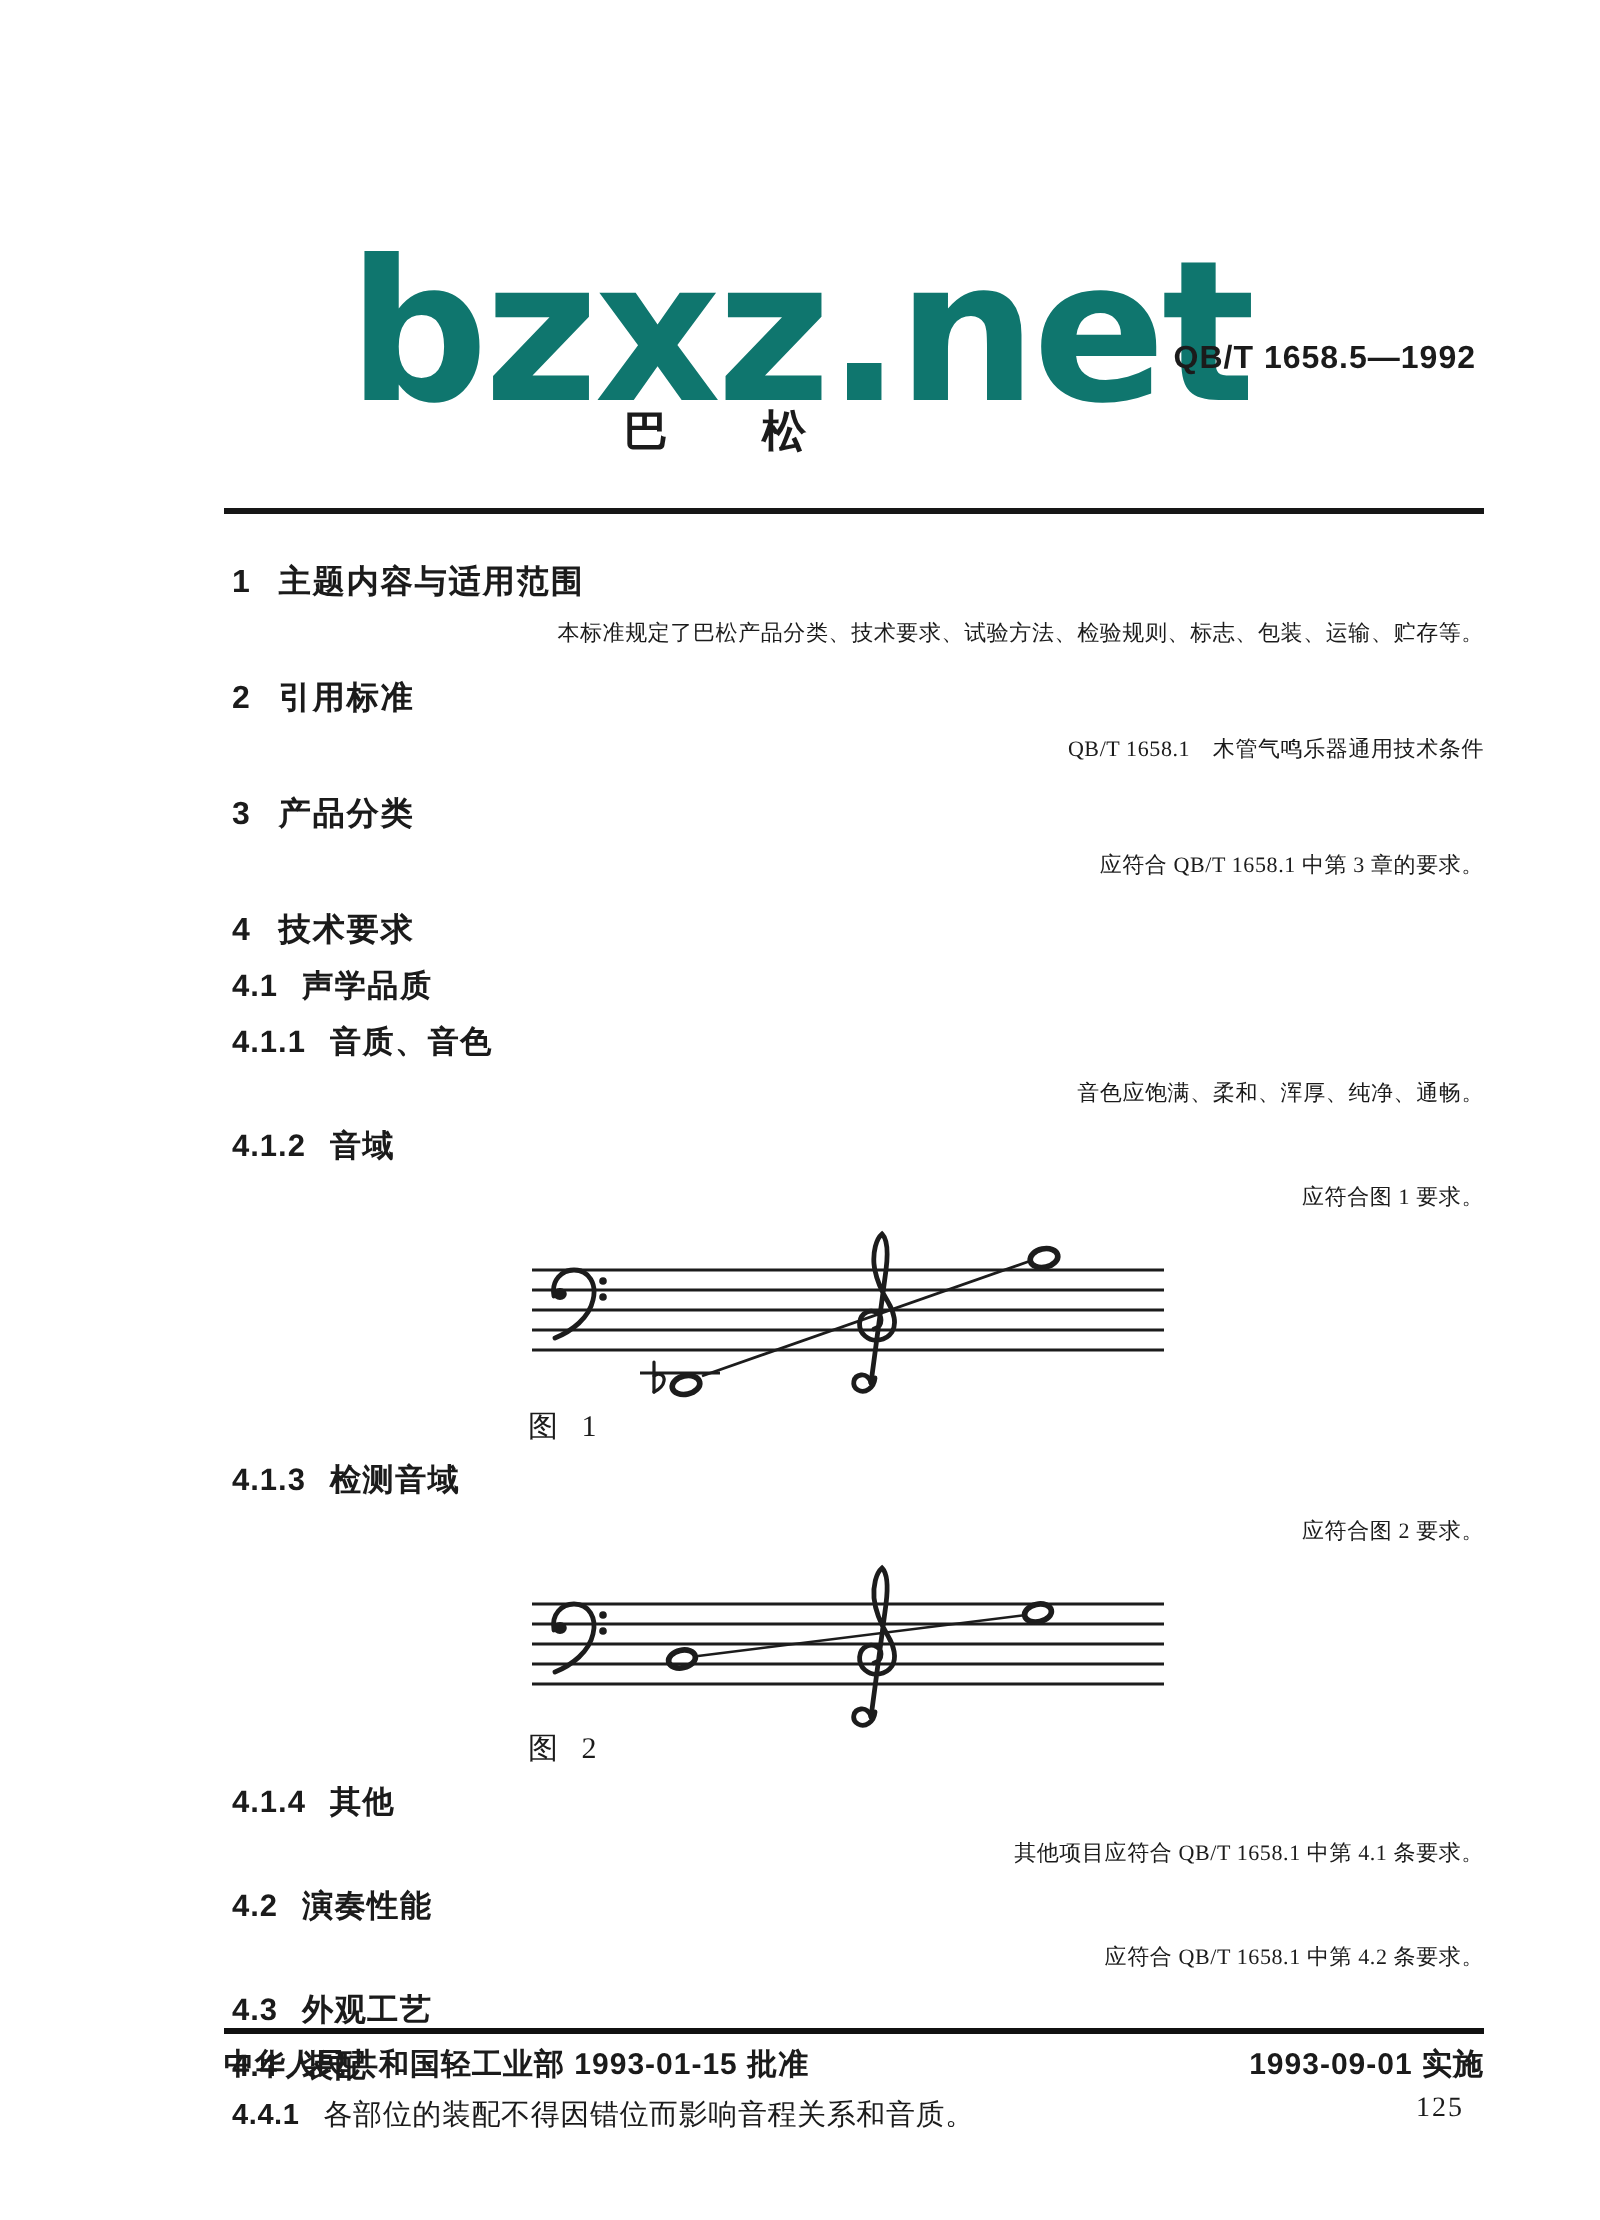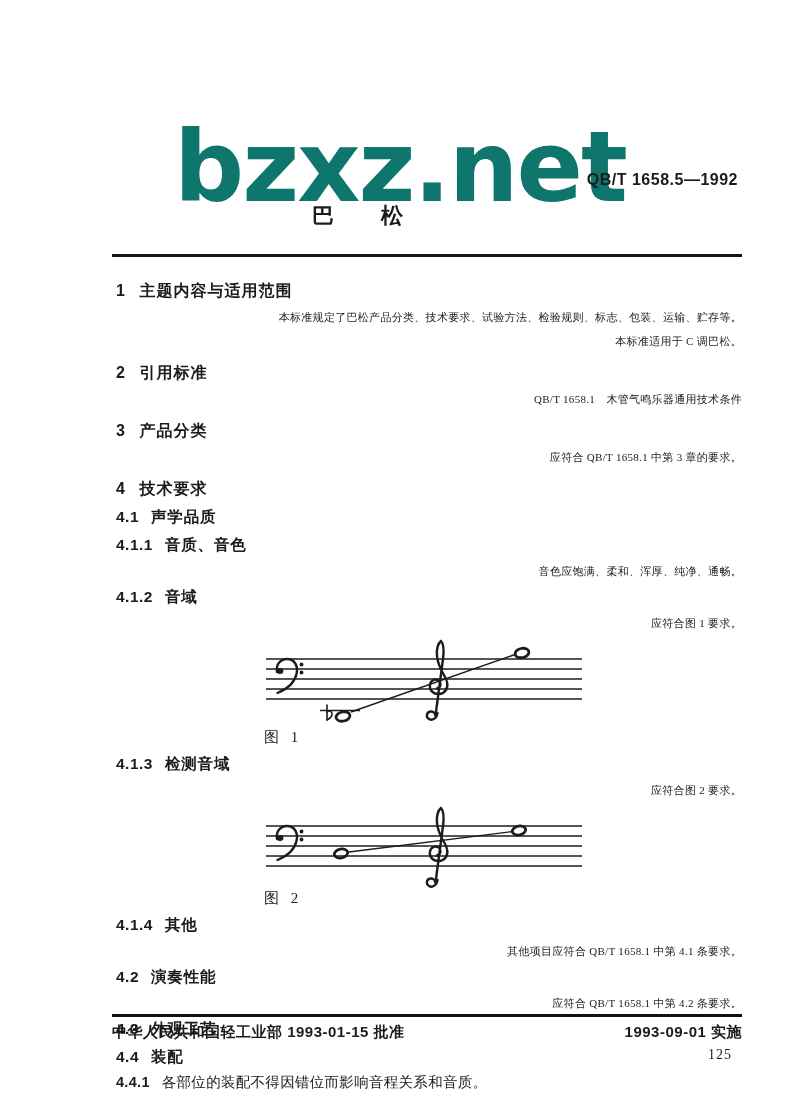--- a/index.html
+++ b/index.html
@@ -103,21 +103,20 @@
   <div class="doc-title">巴　　松</div>
   <div class="rule-top"></div>
 
   <div class="content">
 
     <div class="sec">
       <span class="num">1</span>
       <span>主题内容与适用范围</span>
     </div>
     <div class="para">本标准规定了巴松产品分类、技术要求、试验方法、检验规则、标志、包装、运输、贮存等。</div>
-    <div class="para" style="margin-top:2px">本标准适用于 C 调巴松。</div>
 
     <div class="sec">
       <span class="num">2</span>
       <span>引用标准</span>
     </div>
     <div class="para">QB/T 1658.1　木管气鸣乐器通用技术条件</div>
 
     <div class="sec">
       <span class="num">3</span>
       <span>产品分类</span>

